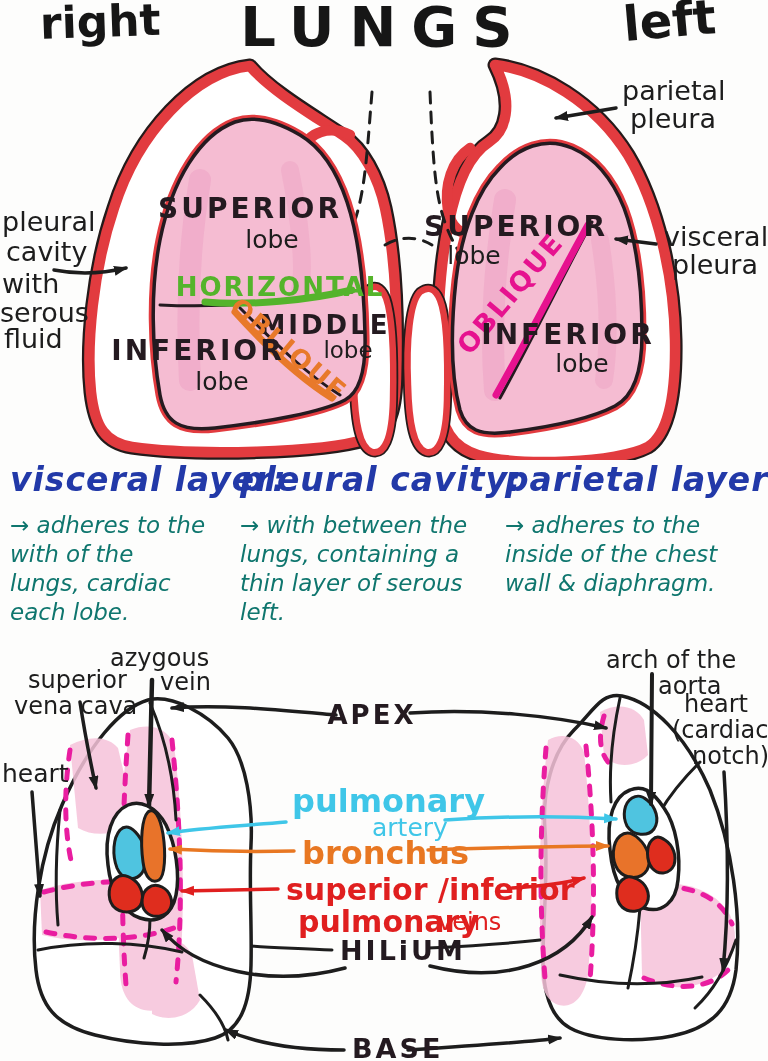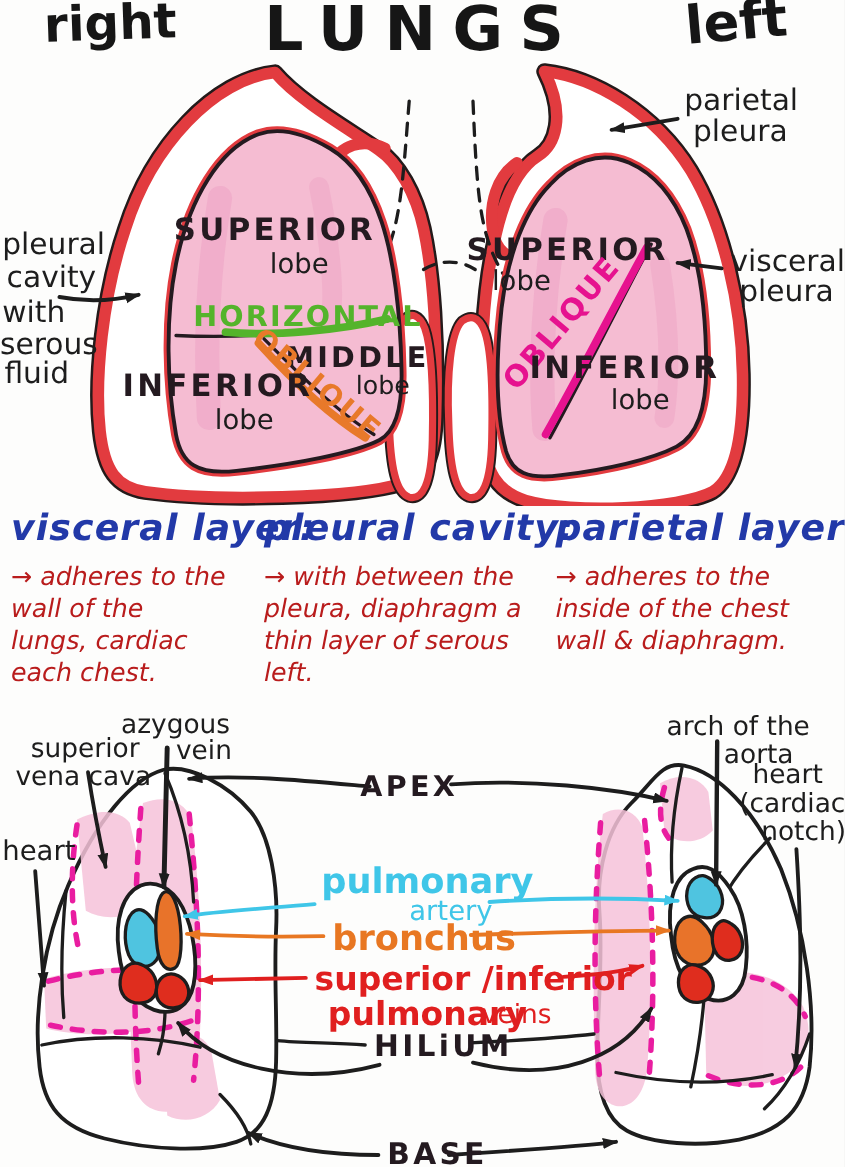--- a/index.html
+++ b/index.html
@@ -8,21 +8,21 @@
   .abs{position:absolute;}
   
   .ttl{color:#161616;font-weight:700;white-space:nowrap;}
   #ttl-right{left:40px;top:-4px;font-size:44px;transform:rotate(-2deg);}
   #ttl-main{left:50%;top:-6px;transform:translateX(-50%);font-size:56px;letter-spacing:15px;}
   #ttl-left{right:52px;top:-8px;font-size:48px;transform:rotate(-5deg);}
   
   .defcol{position:absolute;top:460px;}
   .defcol h3{margin:0 0 12px 0;font-style:italic;font-weight:700;color:#2239a8;
              font-size:33px;white-space:nowrap;letter-spacing:1px;}
-  .defcol p{margin:0;font-style:italic;color:#b91c1c;font-size:23px;line-height:29px;
+  .defcol p{margin:0;font-style:italic;color:#0f766e;font-size:23px;line-height:29px;
             white-space:nowrap;}
   #def-1{left:10px;}  #def-2{left:240px;}  #def-3{left:505px;}
   
   text{font-family:"DejaVu Sans",sans-serif;}
   .t-print{font-weight:700;letter-spacing:3px;fill:#241a20;}
   .t-hand{fill:#1d1d1d;}
   .t-green{font-weight:700;letter-spacing:2px;fill:#54b42b;}
   .t-orange{font-weight:700;letter-spacing:2px;fill:#e8792a;}
   .t-magenta{font-weight:700;letter-spacing:2px;fill:#e6128f;}
   .t-cyan{fill:#3fc6e8;font-weight:700;}
@@ -153,28 +153,28 @@
       <path d="M54 230 C80 235,105 233,126 228" fill="none" stroke="#1d1d1d" stroke-width="3.5" marker-end="url(#mB)"></path>
       <text class="t-hand" x="2" y="253" font-size="27">with</text>
       <text class="t-hand" x="0" y="282" font-size="27">serous</text>
       <text class="t-hand" x="4" y="308" font-size="27">fluid</text>
     </g>
   </svg>
 
   <div class="defcol" id="def-1">
     <h3>visceral layer:</h3>
     <p>→ adheres to the</p>
-    <p>wall of the</p>
+    <p>with of the</p>
     <p>lungs, cardiac</p>
-    <p>each chest.</p>
+    <p>each lobe.</p>
   </div>
   <div class="defcol" id="def-2">
     <h3>pleural cavity:</h3>
     <p>→ with between the</p>
-    <p>pleura, diaphragm a</p>
+    <p>lungs, containing a</p>
     <p>thin layer of serous</p>
     <p>left.</p>
   </div>
   <div class="defcol" id="def-3">
     <h3>parietal layer:</h3>
     <p>→ adheres to the</p>
     <p>inside of the chest</p>
     <p>wall &amp; diaphragm.</p>
   </div>
 

